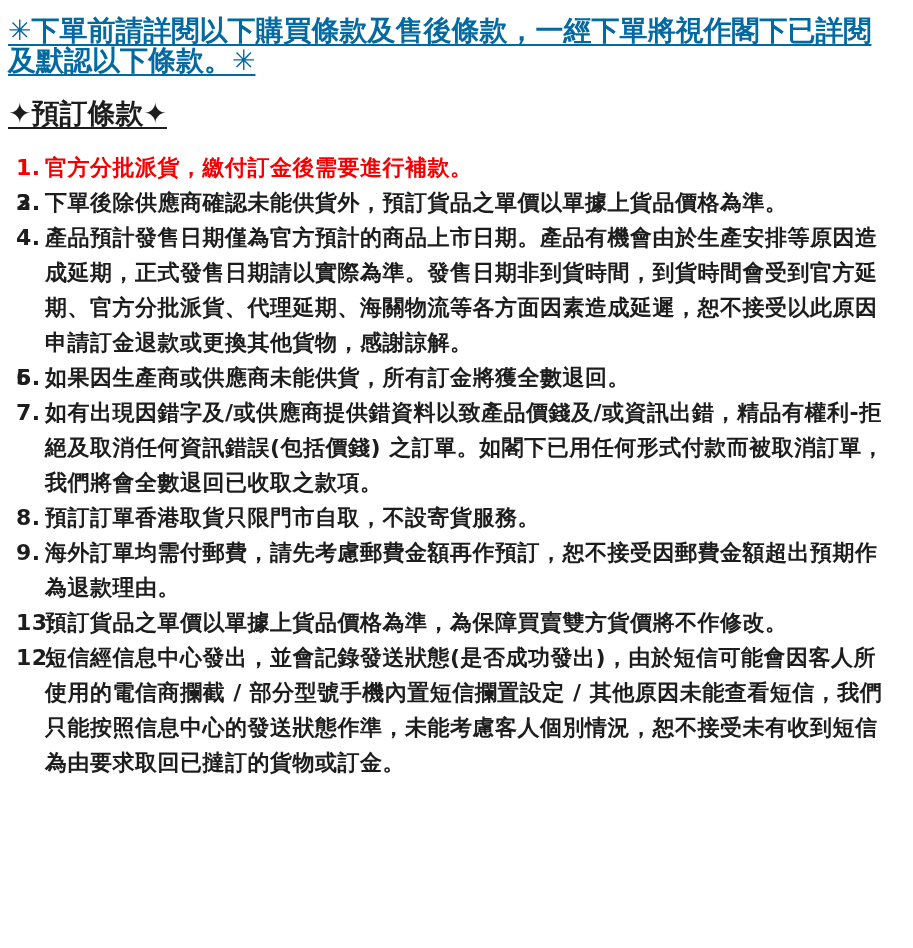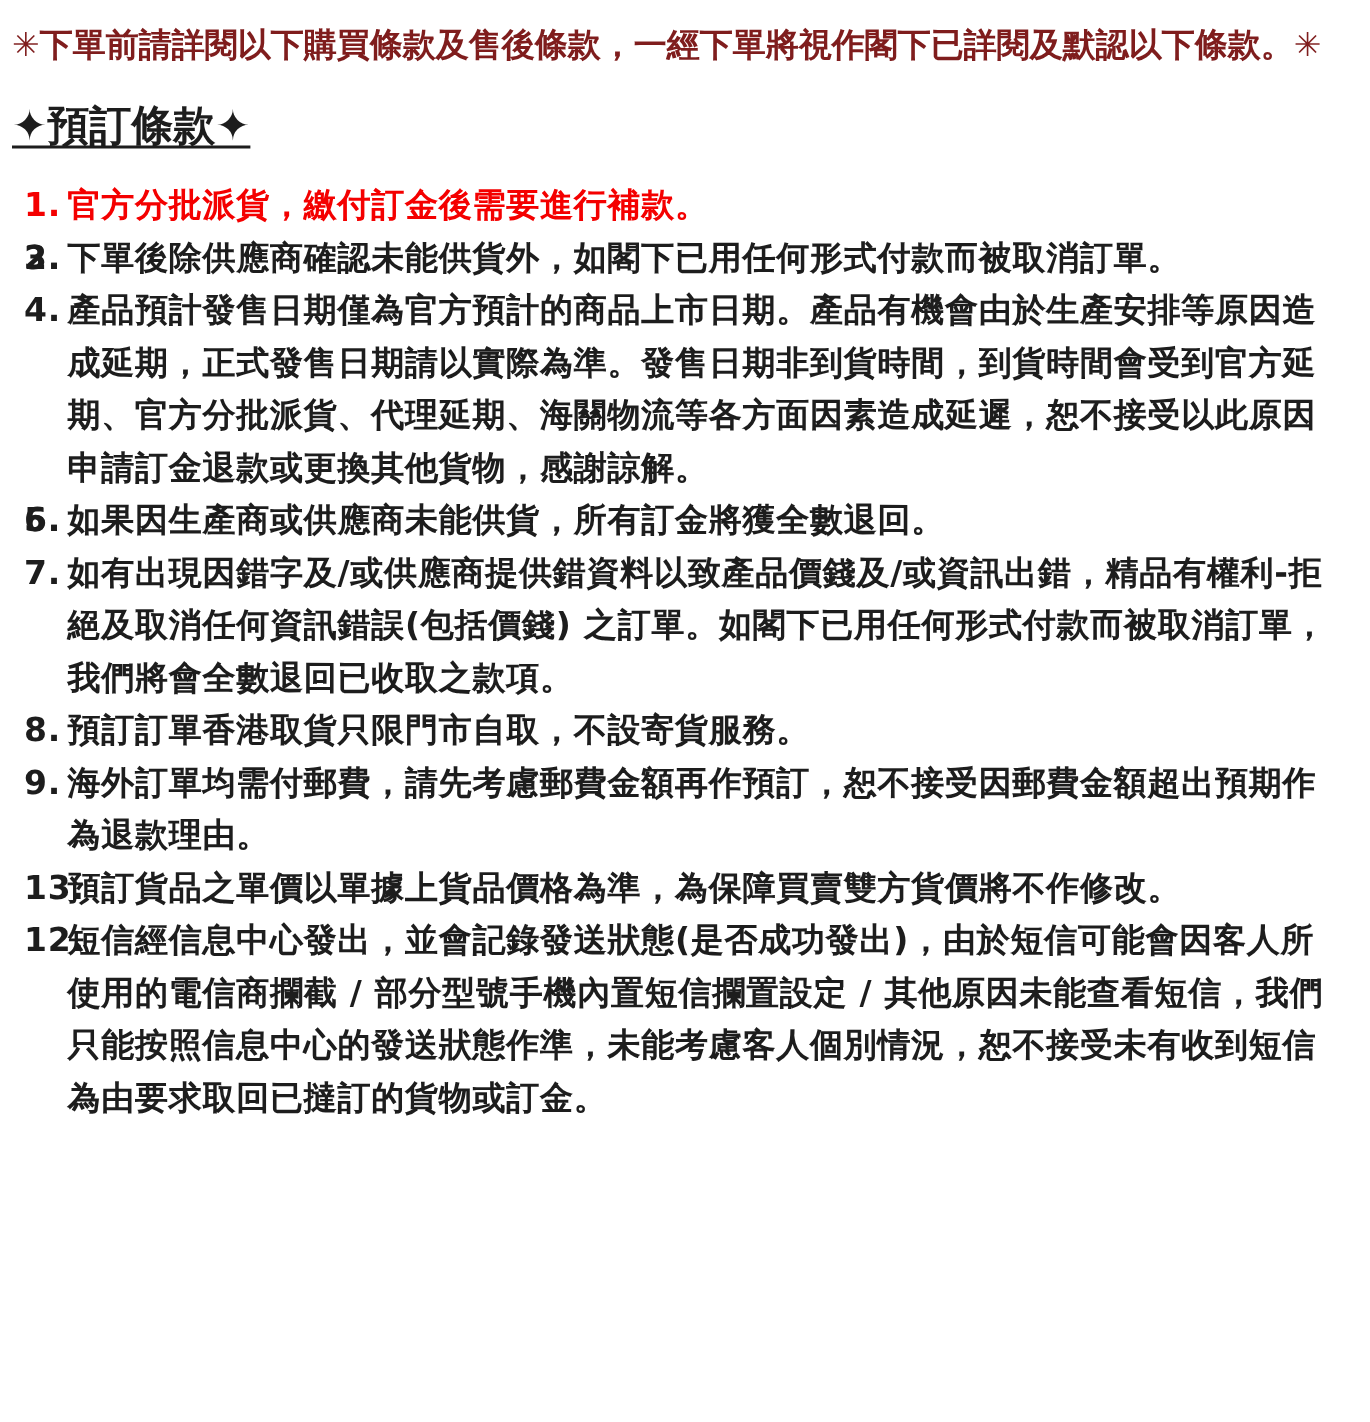--- a/index.html
+++ b/index.html
@@ -11,23 +11,24 @@
   body {
     width: 913px;
     font-family: "DejaVu Sans", "Liberation Sans", sans-serif;
     font-weight: bold;
     color: #1d1d1d;
   }
   .page {
     padding: 14px 16px 12px 8px;
   }
   .notice {
-    color: #7f1d1d;
-    font-size: 22px;
+    color: #0369a1;
+    font-size: 28px;
     line-height: 30px;
+    text-decoration: underline;
     text-underline-offset: 4px;
     margin: 2px 0 0 0;
   }
   .section-title {
     display: inline-block;
     color: #1d1d1d;
     font-size: 28px;
     line-height: 28px;
     text-decoration: underline;
     text-underline-offset: 4px;
@@ -64,21 +65,21 @@
 <div class="page">
   <p class="notice">✳下單前請詳閱以下購買條款及售後條款，一經下單將視作閣下已詳閱及默認以下條款。✳</p>
 
   <div>
     <span class="section-title">✦預訂條款✦</span>
   </div>
 
   <div class="terms">
       <div class="term-item red-item"><span class="term-num">1.</span><span class="term-text"><span>官方分批派貨，繳付訂金後需要進行補款。</span></span></div>
       <div class="term-item"><span class="term-num">2.</span></div>
-      <div class="term-item"><span class="term-num">3.</span><span class="term-text"><span>下單後除供應商確認未能供貨外，如閣下已用任何形式付款而被取消訂單。</span></span></div>
+      <div class="term-item"><span class="term-num">3.</span><span class="term-text"><span>下單後除供應商確認未能供貨外，預訂貨品之單價以單據上貨品價格為準。</span></span></div>
       <div class="term-item"><span class="term-num">4.</span><span class="term-text"><span>產品預計發售日期僅為官方預計的商品上市日期。產品有機會由於生產安排等原因造成延期，正式發售日期請以實際為準。發售日期非到貨時間，到貨時間會受到官方延期、官方分批派貨、代理延期、海關物流等各方面因素造成延遲，恕不接受以此原因申請訂金退款或更換其他貨物，感謝諒解。</span></span></div>
       <div class="term-item"><span class="term-num">5.</span></div>
       <div class="term-item"><span class="term-num">6.</span><span class="term-text"><span>如果因生產商或供應商未能供貨，所有訂金將獲全數退回。</span></span></div>
       <div class="term-item"><span class="term-num">7.</span><span class="term-text"><span>如有出現因錯字及/或供應商提供錯資料以致產品價錢及/或資訊出錯，精品有權利-拒絕及取消任何資訊錯誤(包括價錢) 之訂單。如閣下已用任何形式付款而被取消訂單，我們將會全數退回已收取之款項。</span></span></div>
       <div class="term-item"><span class="term-num">8.</span><span class="term-text"><span>預訂訂單香港取貨只限門市自取，不設寄貨服務。</span></span></div>
       <div class="term-item"><span class="term-num">9.</span><span class="term-text"><span>海外訂單均需付郵費，請先考慮郵費金額再作預訂，恕不接受因郵費金額超出預期作為退款理由。</span></span></div>
       <div class="term-item"><span class="term-num">13.</span><span class="term-text"><span>預訂貨品之單價以單據上貨品價格為準，為保障買賣雙方貨價將不作修改。</span></span></div>
       <div class="term-item"><span class="term-num">12.</span><span class="term-text"><span>短信經信息中心發出，並會記錄發送狀態(是否成功發出)，由於短信可能會因客人所使用的電信商攔截 / 部分型號手機內置短信攔置設定 / 其他原因未能查看短信，我們只能按照信息中心的發送狀態作準，未能考慮客人個別情況，恕不接受未有收到短信為由要求取回已撻訂的貨物或訂金。</span></span></div>
     </div>
 </div>

